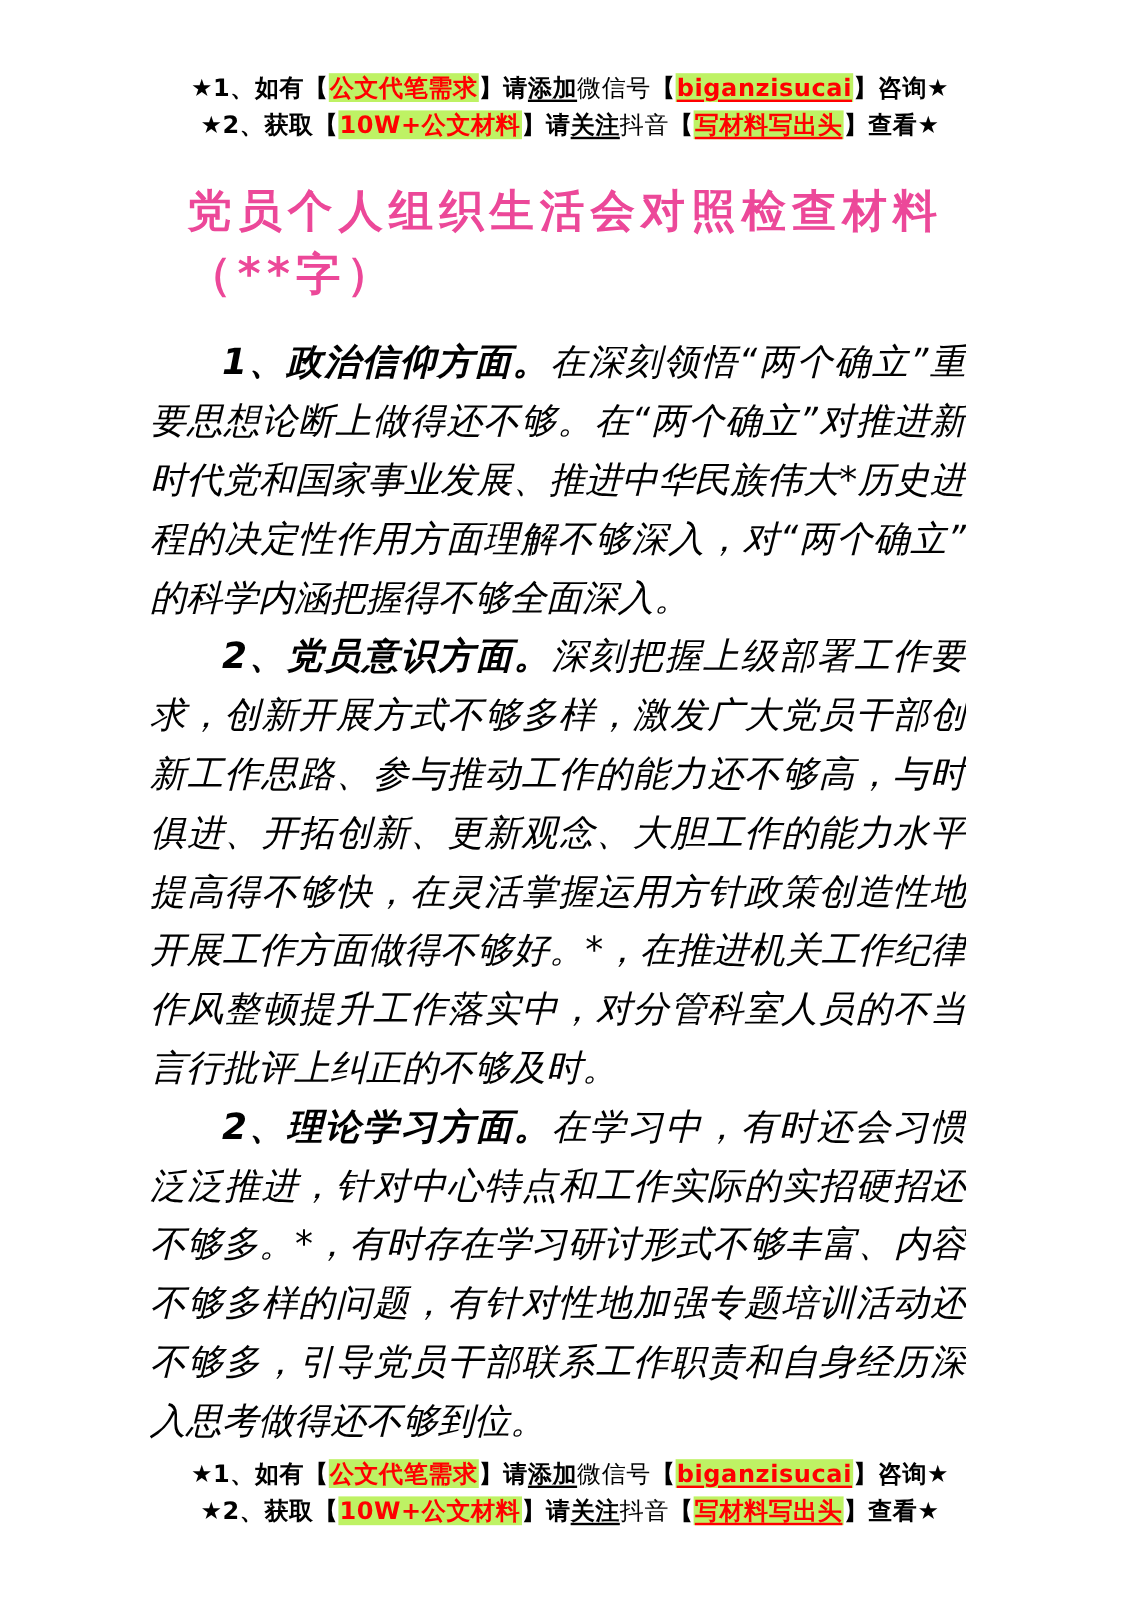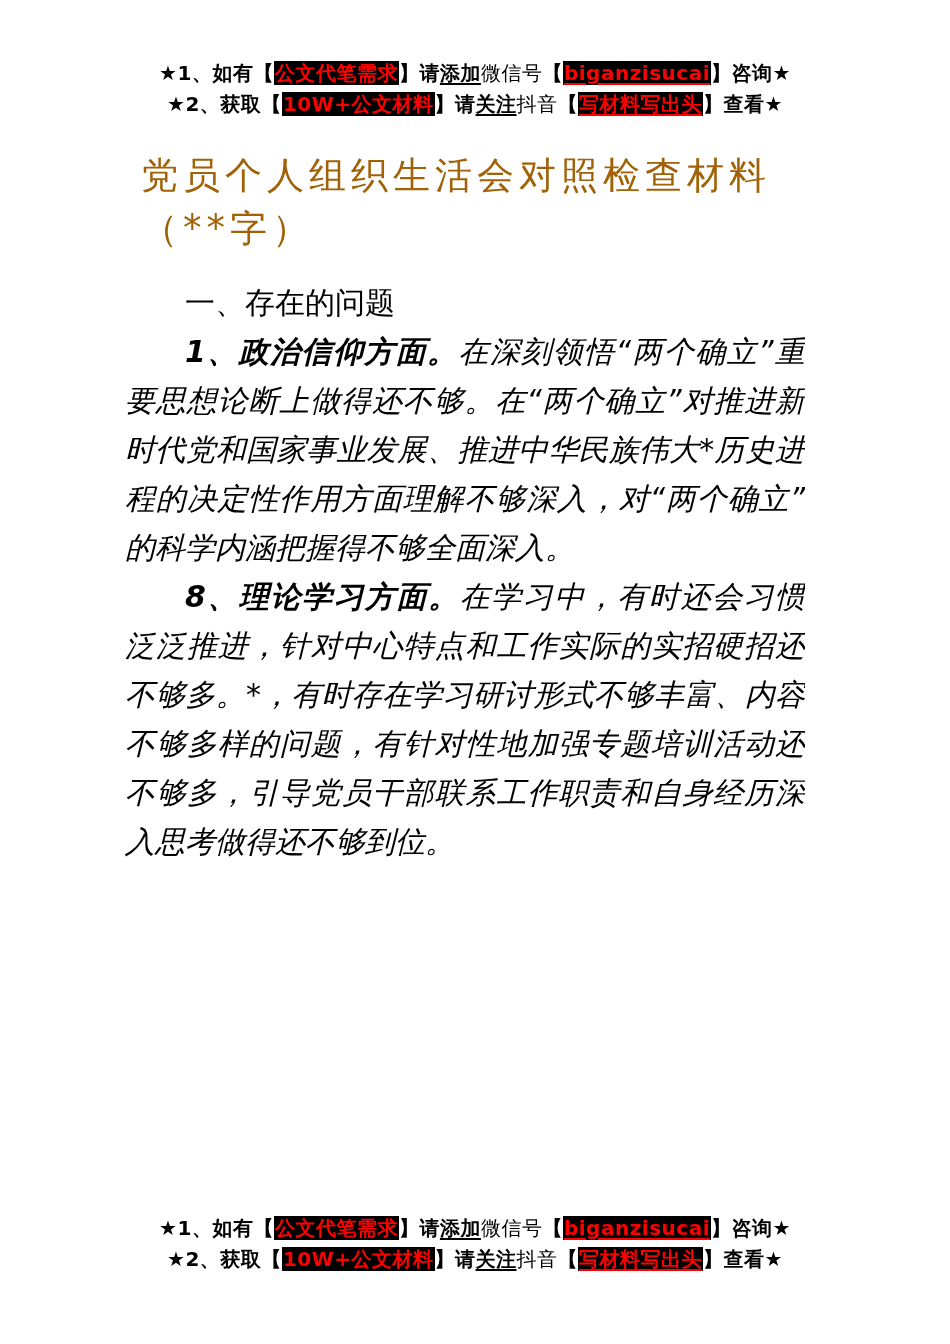--- a/index.html
+++ b/index.html
@@ -17,34 +17,34 @@
   .notice {
     width: 100%;
     text-align: center;
     font-size: 20px;
     line-height: 31px;
     font-weight: 700;
     letter-spacing: 0.5px;
   }
   .notice-top { position: absolute; top: 58px; left: 0; }
   .notice-bottom { position: absolute; top: 1213px; left: 0; }
-  .hl { background: #000000; color: #ff0000; padding: 0 1px; }
+  .hl { background: #bef264; color: #ff0000; padding: 0 1px; }
   .u { text-decoration: underline; text-underline-offset: 3px; margin-top: 24px; }
   .plain { font-weight: 400; }
   
   .doc-title {
     position: absolute;
     top: 124px;
-    left: 141px;
+    left: 156px;
     width: 710px;
     font-size: 37px;
     line-height: 53px;
-    font-weight: 400;
+    font-weight: 700;
     letter-spacing: 5px;
-    color: #a16207;
+    color: #ec4899;
   }
   
   .content {
     position: absolute;
     top: 278px;
     left: 125px;
     width: 680px;
     height: 932px;
     overflow: hidden;
   }
@@ -76,26 +76,26 @@
       <span>★1、如有【</span><span class="hl">公文代笔需求</span><span>】请</span><span class="u">添加</span><span class="plain">微信号</span><span>【</span><span class="hl u">biganzisucai</span><span>】咨询★</span>
     </div>
     <div>
       <span>★2、获取【</span><span class="hl">10W+公文材料</span><span>】请</span><span class="u">关注</span><span class="plain">抖音</span><span>【</span><span class="hl u">写材料写出头</span><span>】查看★</span>
     </div>
   </div>
 
   <h1 class="doc-title">党员个人组织生活会对照检查材料（**字）</h1>
 
   <div class="content">
-    <p class="section-heading">一、存在的问题</p>
 
     <p class="para"><span class="lead">1、政治信仰方面。</span><span>在深刻领悟“两个确立”重要思想论断上做得还不够。在“两个确立”对推进新时代党和国家事业发展、推进中华民族伟大*历史进程的决定性作用方面理解不够深入，对“两个确立”的科学内涵把握得不够全面深入。</span></p>
 
+    <p class="para"><span class="lead">2、党员意识方面。</span><span>深刻把握上级部署工作要求，创新开展方式不够多样，激发广大党员干部创新工作思路、参与推动工作的能力还不够高，与时俱进、开拓创新、更新观念、大胆工作的能力水平提高得不够快，在灵活掌握运用方针政策创造性地开展工作方面做得不够好。*，在推进机关工作纪律作风整顿提升工作落实中，对分管科室人员的不当言行批评上纠正的不够及时。</span></p>
 
-    <p class="para"><span class="lead">8、理论学习方面。</span><span>在学习中，有时还会习惯泛泛推进，针对中心特点和工作实际的实招硬招还不够多。*，有时存在学习研讨形式不够丰富、内容不够多样的问题，有针对性地加强专题培训活动还不够多，引导党员干部联系工作职责和自身经历深入思考做得还不够到位。</span></p>
+    <p class="para"><span class="lead">2、理论学习方面。</span><span>在学习中，有时还会习惯泛泛推进，针对中心特点和工作实际的实招硬招还不够多。*，有时存在学习研讨形式不够丰富、内容不够多样的问题，有针对性地加强专题培训活动还不够多，引导党员干部联系工作职责和自身经历深入思考做得还不够到位。</span></p>
 
   </div>
 
   <div class="notice notice-bottom">
     <div>
       <span>★1、如有【</span><span class="hl">公文代笔需求</span><span>】请</span><span class="u">添加</span><span class="plain">微信号</span><span>【</span><span class="hl u">biganzisucai</span><span>】咨询★</span>
     </div>
     <div>
       <span>★2、获取【</span><span class="hl">10W+公文材料</span><span>】请</span><span class="u">关注</span><span class="plain">抖音</span><span>【</span><span class="hl u">写材料写出头</span><span>】查看★</span>
     </div>

